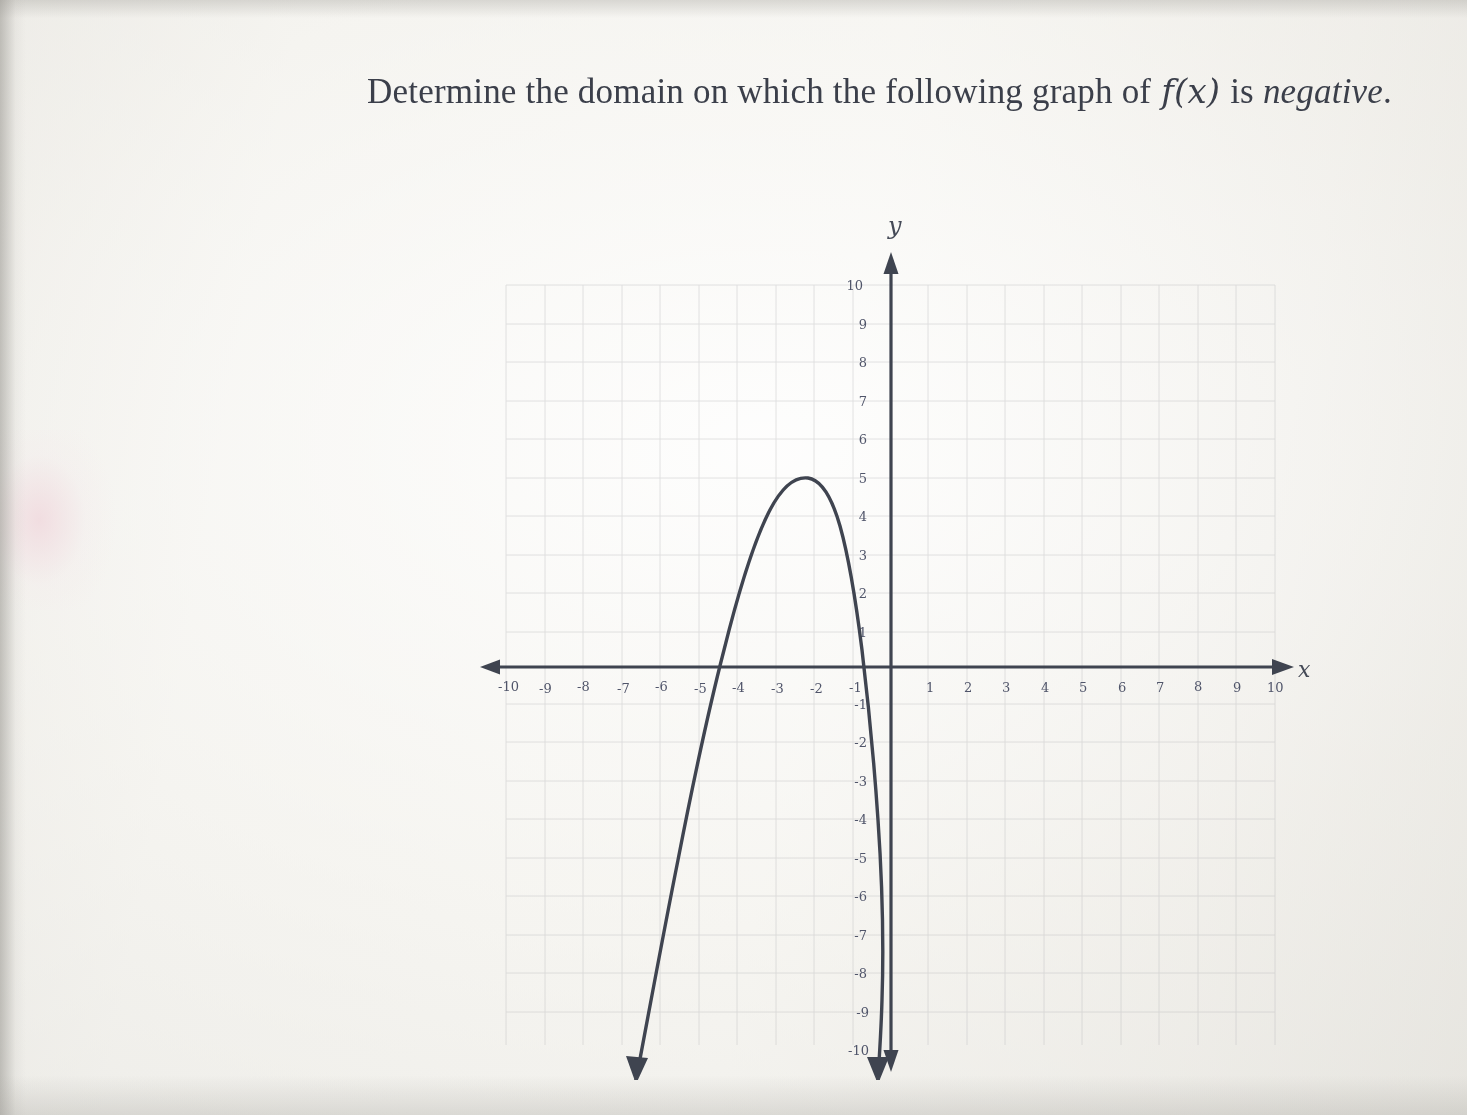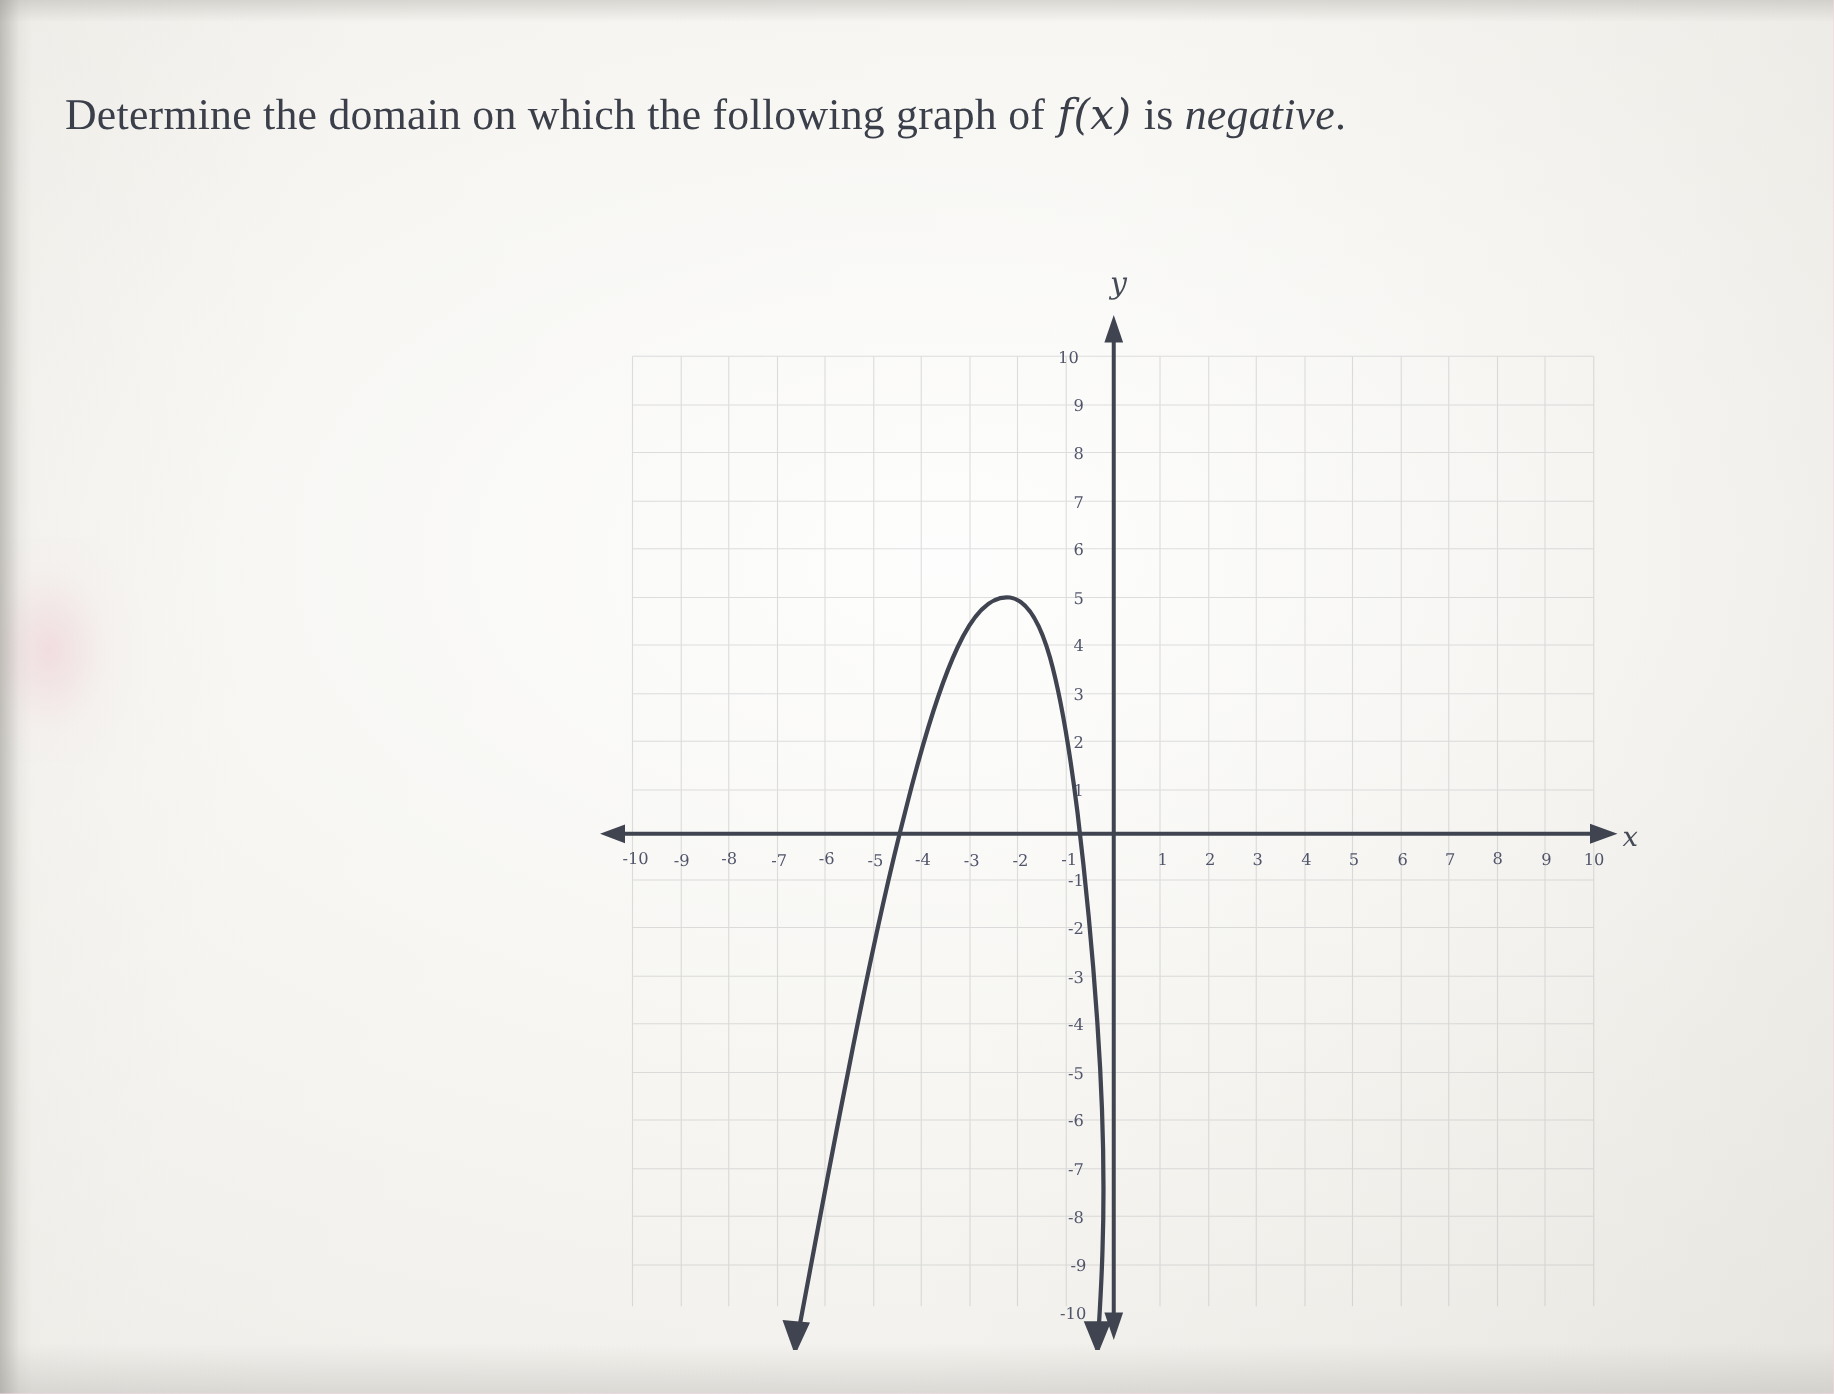--- a/index.html
+++ b/index.html
@@ -10,22 +10,23 @@
   body {
     width: 1467px;
     height: 1115px;
     font-family: "Liberation Serif", serif;
     overflow: hidden;
   }
   #page {
     position: relative;
     width: 1467px;
     height: 1115px;
-    background: #f9a8d4;
+    background: #f97316;
     overflow: hidden;
+    text-align: right;
   }
   
   .paper-tint {
     position: absolute;
     inset: 0;
     background:
       radial-gradient(120% 90% at 52% 40%, rgba(255,255,255,0.85) 0%, rgba(246,245,241,0.5) 48%, rgba(226,225,220,0.55) 100%),
       linear-gradient(100deg, #ebe9e4 0%, #f4f3ef 18%, #f6f5f1 55%, #eceae5 82%, #e2e0da 100%);
     pointer-events: none;
   }

